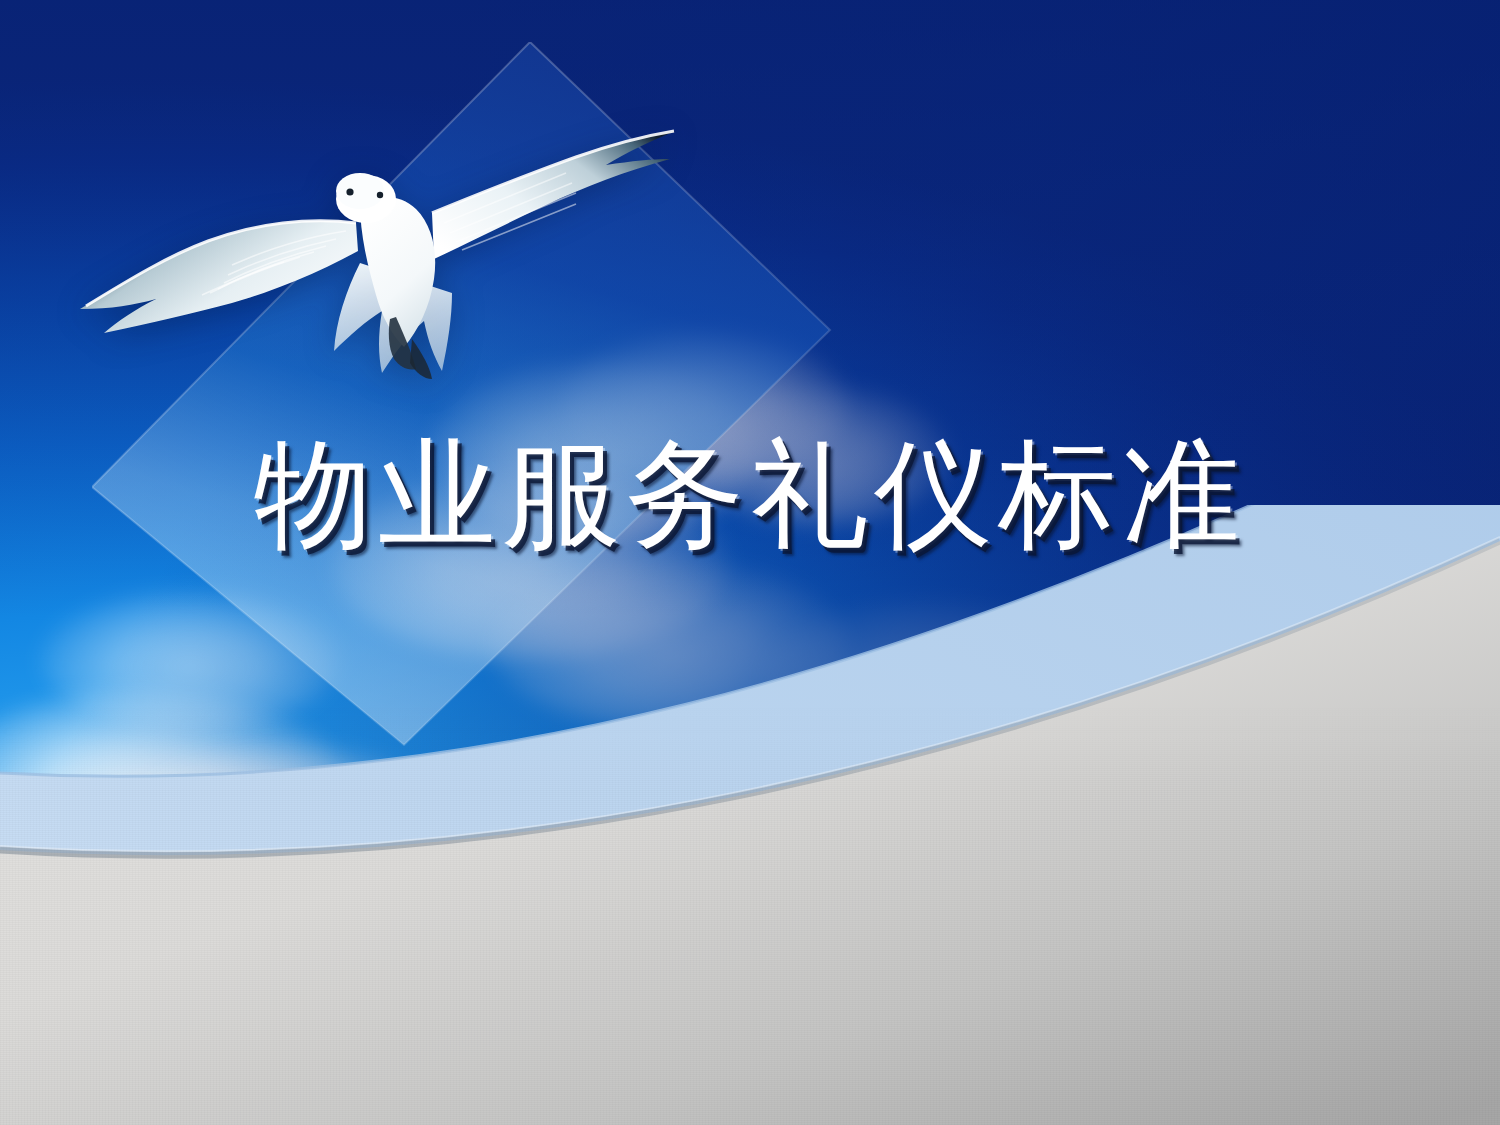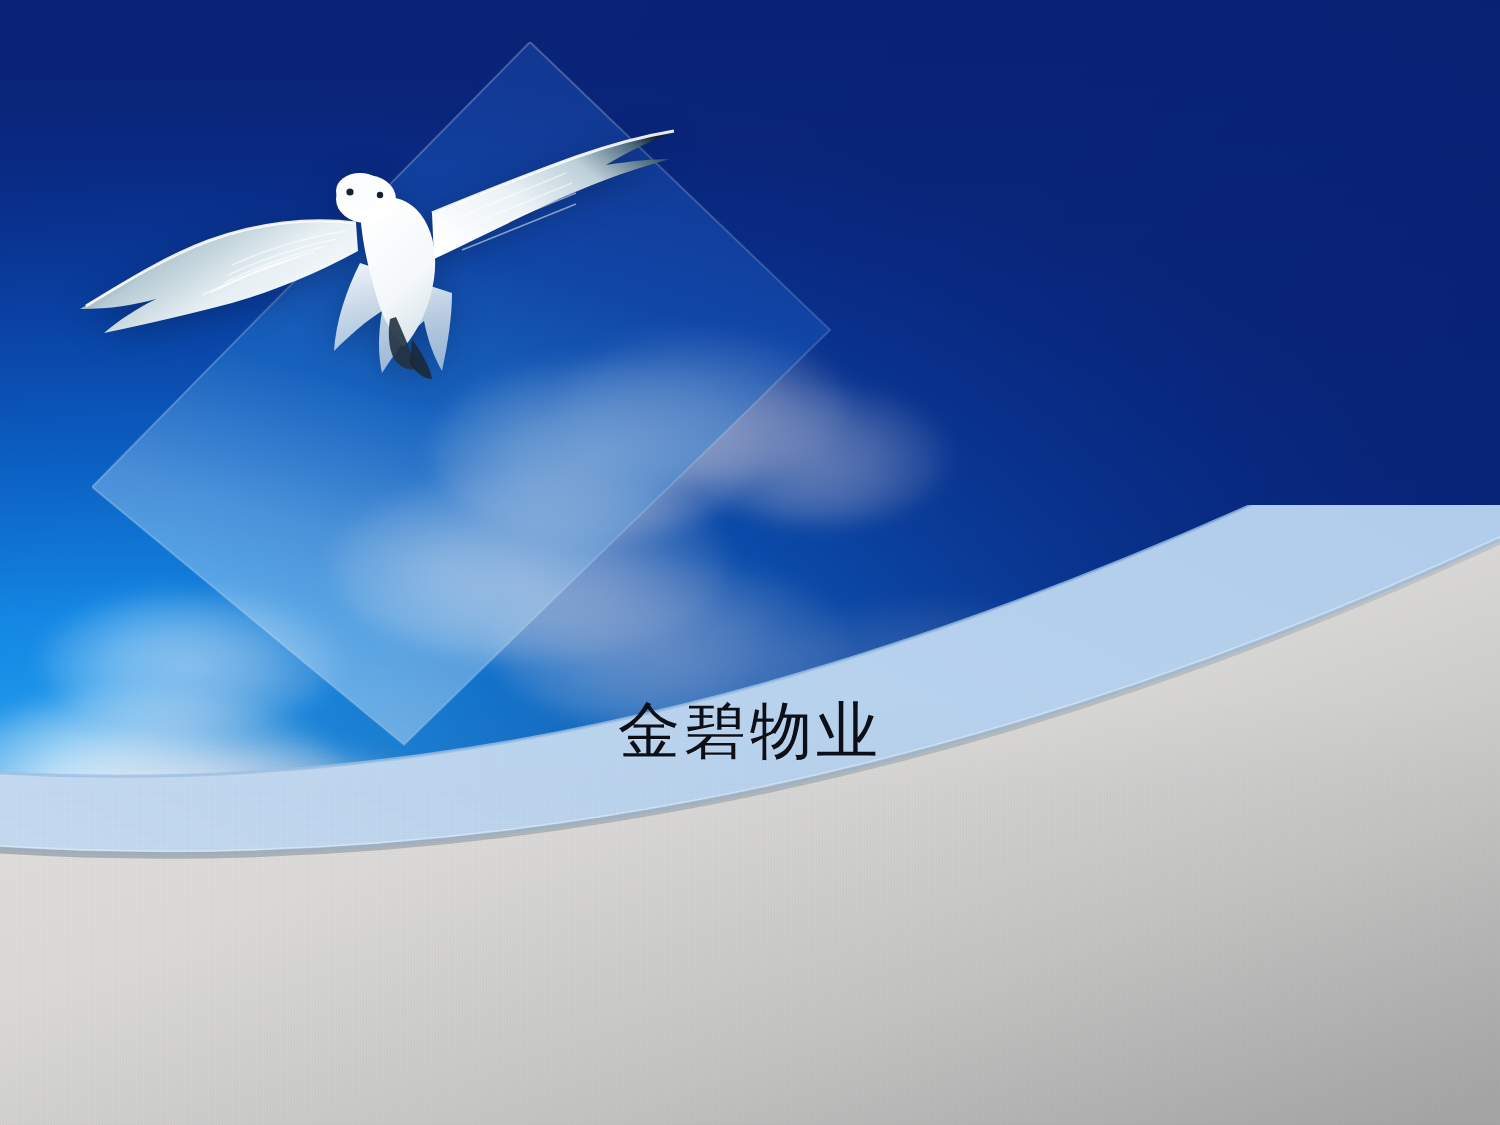--- a/index.html
+++ b/index.html
@@ -262,18 +262,18 @@
       <path d="M0,268 C430,292 900,190 1500,-120" fill="none" stroke="#9fc0e4" stroke-opacity="0.8" stroke-width="3"></path>
 
       <path d="M0,345 C430,372 940,296 1500,36 L1500,620 L0,620 Z" fill="url(#grayPanel)"></path>
 
       <path d="M0,345 C430,372 940,296 1500,36" fill="none" stroke="url(#edgeShade)" stroke-width="7"></path>
       <path d="M0,341 C430,368 940,292 1500,32" fill="none" stroke="#ffffff" stroke-opacity="0.35" stroke-width="2"></path>
     </svg>
     <div class="grain"></div>
   </div>
 
-
-  <div class="subtitle-box">
-    <div class="subtitle">金碧物业</div>
-  </div>
+  <div class="title-box">
+    <div class="title">物业服务礼仪标准</div>
+  </div>
+
 
 </div>
 
 </body></html>

